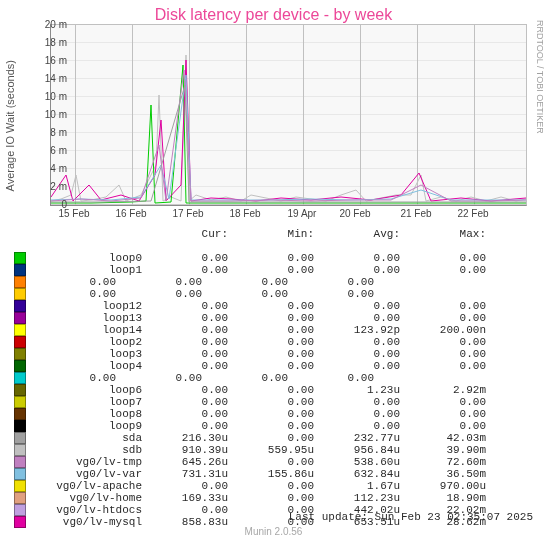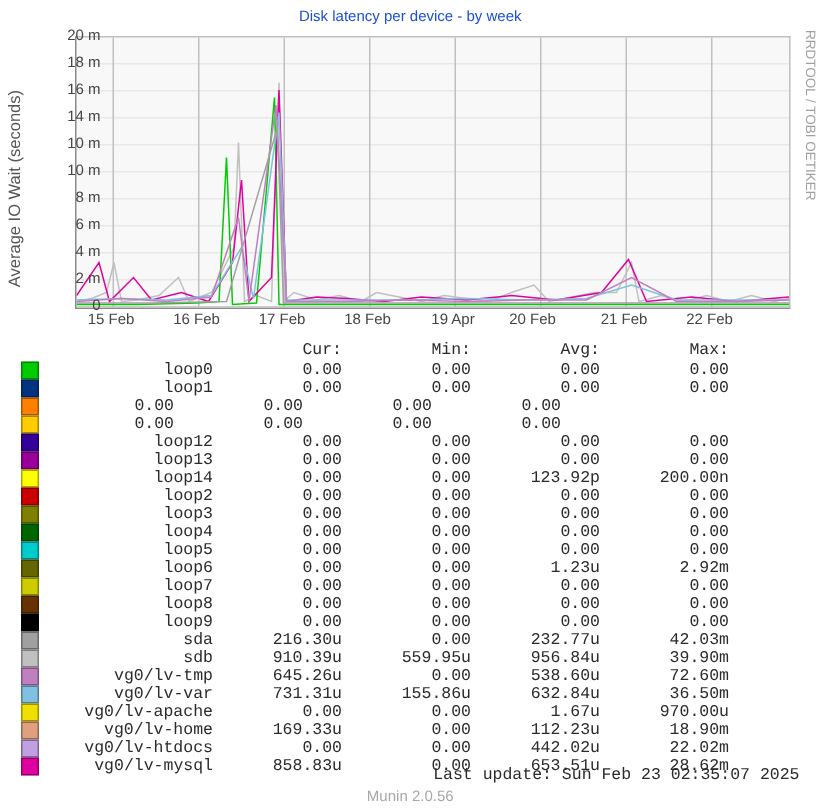--- a/index.html
+++ b/index.html
@@ -1,29 +1,29 @@
 <!DOCTYPE html>
 <html><head>
 <meta charset="utf-8">
 <style>
 body{margin:0;padding:0;font-family:"Lucida Console","Courier New",monospace;font-size:10px;color:#333;background:#fff;width:547px;position:relative}
 .container{position:relative;width:547px;height:539px;background:#fff}
 .rrd-credit{position:absolute;right:2px;top:20px;writing-mode:vertical-rl;font-size:9px;color:#a0a0a0;font-family:Arial,sans-serif}
-.title{position:absolute;top:6px;left:0;right:0;text-align:center;font-size:10px;color:#1d4ed8;font-family:Arial,sans-serif}
+.title{position:absolute;top:6px;left:0;right:0;text-align:center;font-size:16px;color:#ec4899;font-family:Arial,sans-serif}
 .ylabel{position:absolute;left:4px;top:60px;writing-mode:vertical-rl;transform:rotate(180deg);font-size:11px;color:#555;font-family:Arial,sans-serif}
 .plot-area{position:absolute;left:50px;top:24px;width:475px;height:180px;background:#f8f8f8;border:1px solid #8a8a8a;border-right:1px solid #c0c0c0;border-top:1px solid #c0c0c0}
 .grid-h{position:absolute;left:0;right:0;border-top:1px solid #e8e8e8}
 .grid-v{position:absolute;top:0;bottom:0;border-left:1px solid #ddd}
 .grid-h.major{border-top:1px solid #cacaca}
 .grid-v.major{border-left:1px solid #c0c0c0}
 .xtick{position:absolute;font-size:10px;color:#444;top:208px;transform:translateX(-50%);font-family:Arial,sans-serif}
 .ytick{position:absolute;font-size:10px;color:#444;right:480px;transform:translateY(-50%);font-family:Arial,sans-serif}
 .plot-svg{position:absolute;left:0;top:0;width:475px;height:180px}
 .table{position:absolute;left:14px;top:228px;font-family:"Lucida Console","Courier New",monospace;font-size:11px;color:#2a2a2a}
-.hdr{display:flex;margin-bottom:1px}
+.hdr{display:flex;margin-bottom:12px}
 .hdr>div{text-align:right}
 .row{display:flex;height:12px;align-items:center;margin-bottom:0}
 .sw{width:10px;height:10px;margin-right:4px;border:1px solid rgba(0,0,0,0.35);flex-shrink:0}
 .nm{width:112px;text-align:right}
 .val{width:86px;text-align:right}
 .last{position:absolute;right:14px;bottom:16px;font-size:11px;color:#2a2a2a}
 .munin{position:absolute;left:0;right:0;bottom:2px;text-align:center;font-size:10px;color:#a8a8a8;font-family:Arial,sans-serif}
 </style>
 </head>
 <body>
@@ -170,21 +170,20 @@
         <div class="row">
           <div class="sw" style="background:#006600"></div>
           <div class="nm">loop4</div>
           <div class="val">0.00</div>
           <div class="val">0.00</div>
           <div class="val">0.00</div>
           <div class="val">0.00</div>
         </div>
         <div class="row">
           <div class="sw" style="background:#00cccc"></div>
-          <div class="nm">loop5</div>
           <div class="val">0.00</div>
           <div class="val">0.00</div>
           <div class="val">0.00</div>
           <div class="val">0.00</div>
         </div>
         <div class="row">
           <div class="sw" style="background:#666600"></div>
           <div class="nm">loop6</div>
           <div class="val">0.00</div>
           <div class="val">0.00</div>

